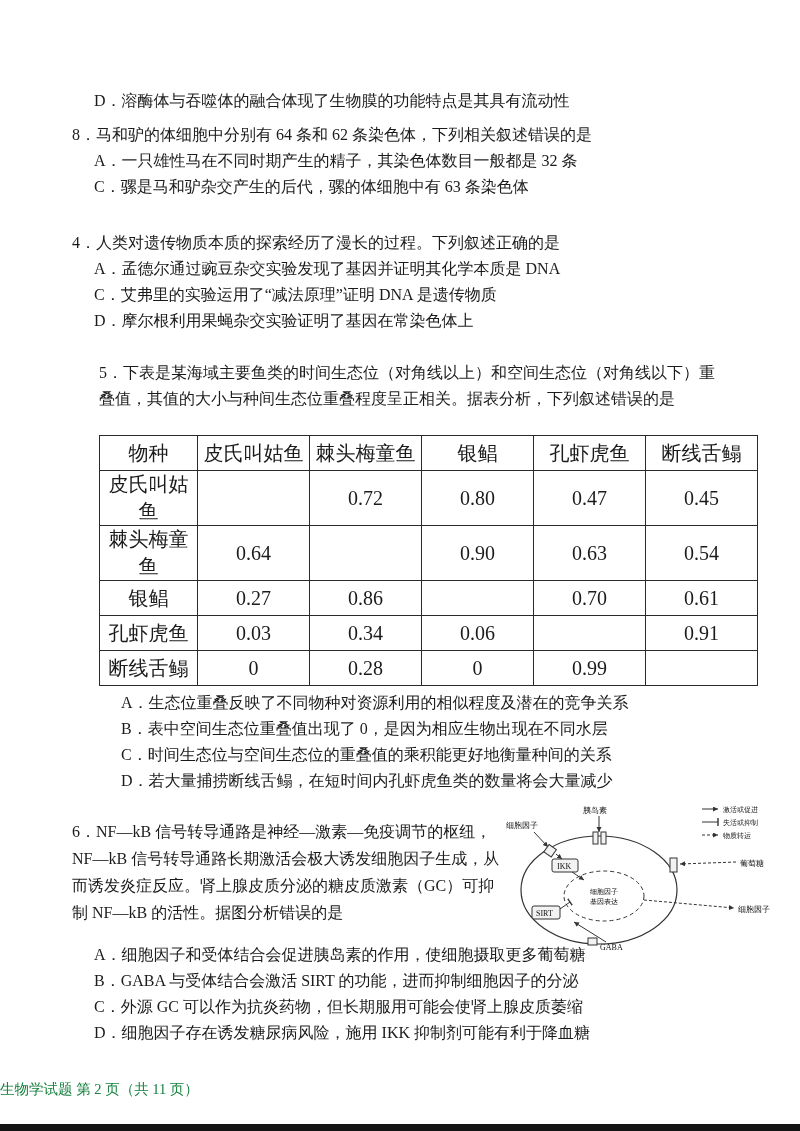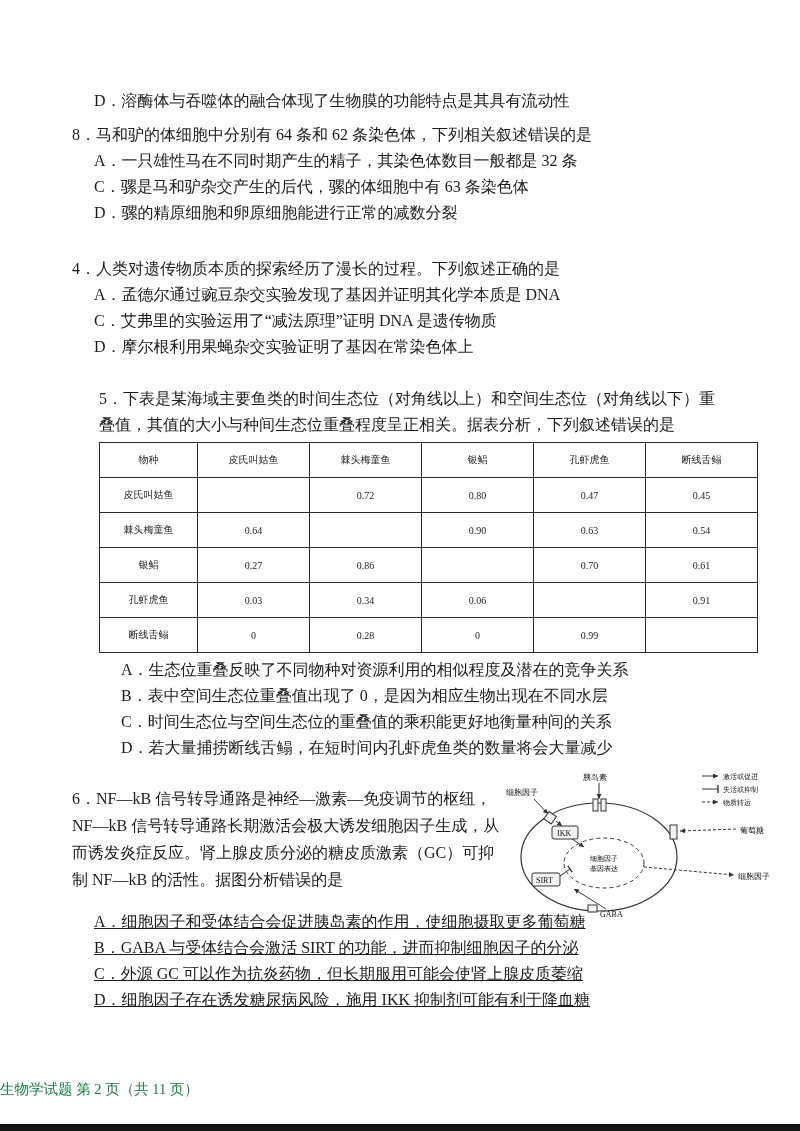--- a/index.html
+++ b/index.html
@@ -20,24 +20,24 @@
   .stem { line-height: 26px; }
   .opt  { line-height: 26px; padding-left: 22px; }
   .question { margin-top: 26px; }
   .q3 { margin-top: 8px; }
   .q4 { margin-top: 30px; }
   .q5 { margin-top: 26px; padding-left: 27px; }
   .q6 { margin-top: 24px; position: relative; }
 
   table.eco-table {
     border-collapse: collapse;
-    margin: 4px 0 4px 0;
+    margin: 23px 0 4px 0;
     width: 658px;
     table-layout: fixed;
-    font-size: 10px;
+    font-size: 20px;
   }
   .eco-table th, .eco-table td {
     border: 1px solid #2a2a2a;
     text-align: center;
     vertical-align: middle;
     height: 35px;
     font-weight: normal;
     padding: 0 2px;
   }
   .eco-table col.c0 { width: 98px; }
@@ -46,21 +46,21 @@
   .q5-opts { margin-top: 2px; }
 
   .q6-stem { width: 438px; line-height: 27px; }
   .q6-fig {
     position: absolute;
     left: 432px;
     top: -16px;
     width: 296px;
     height: 150px;
   }
-  .q6-opts { margin-top: 16px; text-decoration: underline; }
+  .q6-opts { margin-top: 16px; }
 
   .footer {
     position: absolute;
     left: 0; right: 0;
     top: 1080px;
     font-size: 14.5px;
     color: #15803d;
   }
   .scan-bar {
     position: absolute;
@@ -79,21 +79,20 @@
 <body>
 
 <div class="page">
 
   <div class="opt">D．溶酶体与吞噬体的融合体现了生物膜的功能特点是其具有流动性</div>
 
   <div class="question q3">
     <div class="stem">8．马和驴的体细胞中分别有 64 条和 62 条染色体，下列相关叙述错误的是</div>
     <div class="opt">A．一只雄性马在不同时期产生的精子，其染色体数目一般都是 32 条</div>
     <div class="opt">C．骡是马和驴杂交产生的后代，骡的体细胞中有 63 条染色体</div>
-    <div class="opt">D．骡的精原细胞和卵原细胞能进行正常的减数分裂</div>
   </div>
 
   <div class="question q4">
     <div class="stem">4．人类对遗传物质本质的探索经历了漫长的过程。下列叙述正确的是</div>
     <div class="opt">A．孟德尔通过豌豆杂交实验发现了基因并证明其化学本质是 DNA</div>
     <div class="opt">C．艾弗里的实验运用了“减法原理”证明 DNA 是遗传物质</div>
     <div class="opt">D．摩尔根利用果蝇杂交实验证明了基因在常染色体上</div>
   </div>
 
   <div class="question q5">

